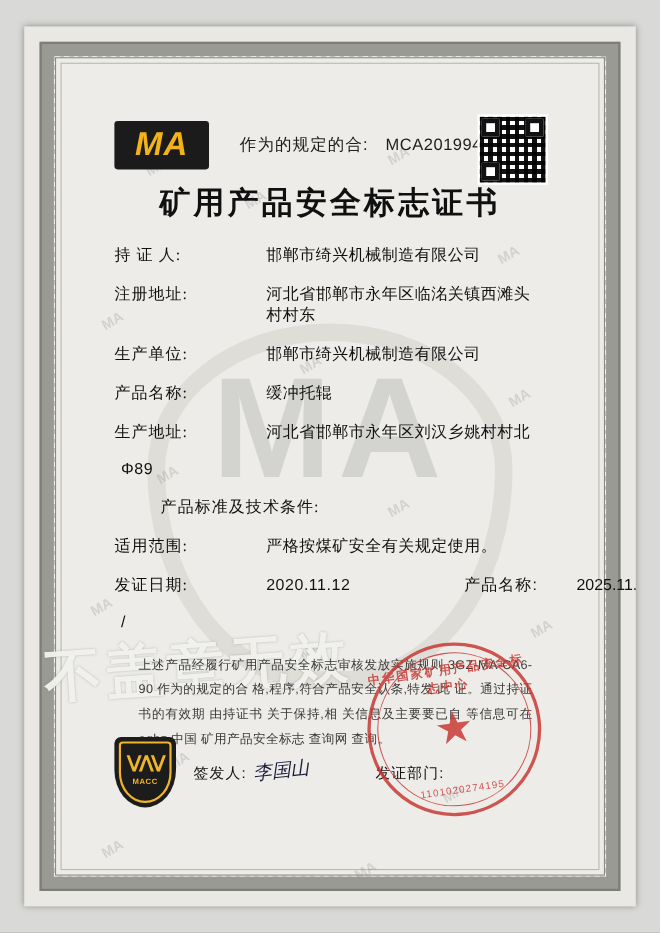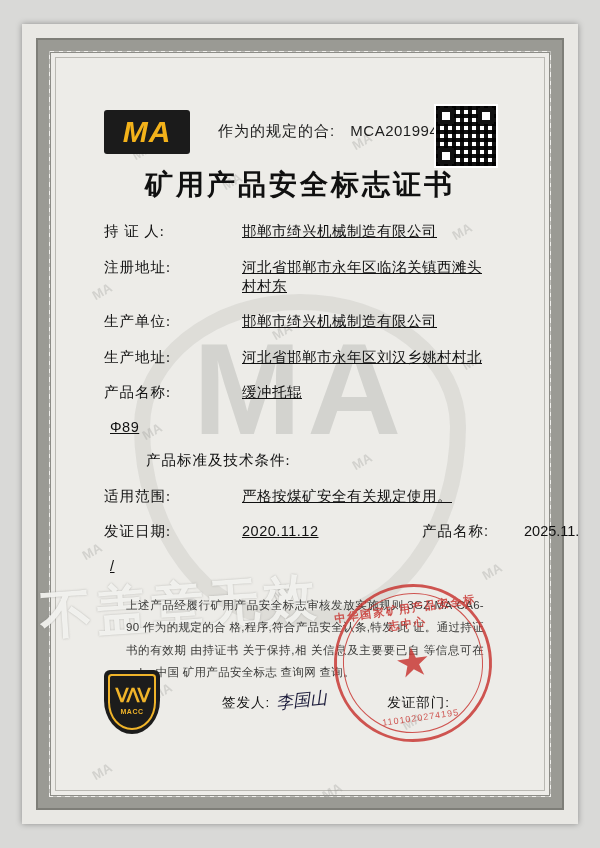--- a/index.html
+++ b/index.html
@@ -221,21 +221,20 @@
   .row .label {
     width: 132px;
     flex: none;
     letter-spacing: 1px;
     font-family: Liberation Serif, serif;
   }
   .row .value {
     flex: 1;
     letter-spacing: 0.5px;
     padding-left: 6px;
-    text-decoration: underline;
   }
   .row.pair .label { width: 132px; }
   .row.pair .value { flex: none; width: 180px; }
   .row.pair .label2 {
     width: 96px;
     flex: none;
     letter-spacing: 1px;
   }
   .row.pair .value2 {
     flex: 1;
@@ -299,21 +298,20 @@
 
   .sign-row {
     position: absolute;
     left: 108px;
     right: 36px;
     bottom: 66px;
     display: flex;
     align-items: flex-end;
     font-size: 13.5px;
     color: #111;
-    margin-left: 46px;
   }
   .sign-row .sig-label { letter-spacing: 1px; }
   .sig-hand {
     font-family: "DejaVu Serif", serif;
     font-style: italic;
     font-size: 17px;
     color: #1b1b3a;
     margin-left: 6px;
     transform: rotate(-6deg);
     display: inline-block;
@@ -428,26 +426,26 @@
         </div>
         <div class="row">
           <div class="label">注册地址:</div>
           <div class="value">河北省邯郸市永年区临洺关镇西滩头村村东</div>
         </div>
         <div class="row">
           <div class="label">生产单位:</div>
           <div class="value">邯郸市绮兴机械制造有限公司</div>
         </div>
         <div class="row">
+          <div class="label">产品名称:</div>
+          <div class="value">缓冲托辊</div>
+        </div>
+        <div class="row">
           <div class="label">生产地址:</div>
           <div class="value">河北省邯郸市永年区刘汉乡姚村村北</div>
-        </div>
-        <div class="row">
-          <div class="label">产品名称:</div>
-          <div class="value">缓冲托辊</div>
         </div>
         <div class="row">
           <div class="value">Φ89</div>
         </div>
         <div class="row wide">
           <div class="label">产品标准及技术条件:</div>
         </div>
         <div class="row">
           <div class="label">适用范围:</div>
           <div class="value">严格按煤矿安全有关规定使用。</div>

